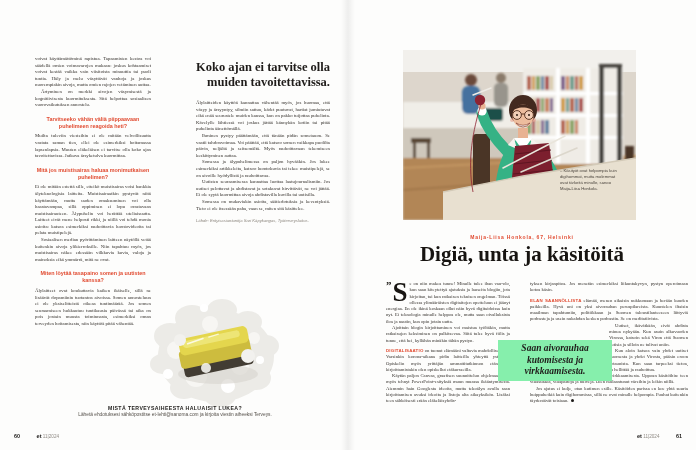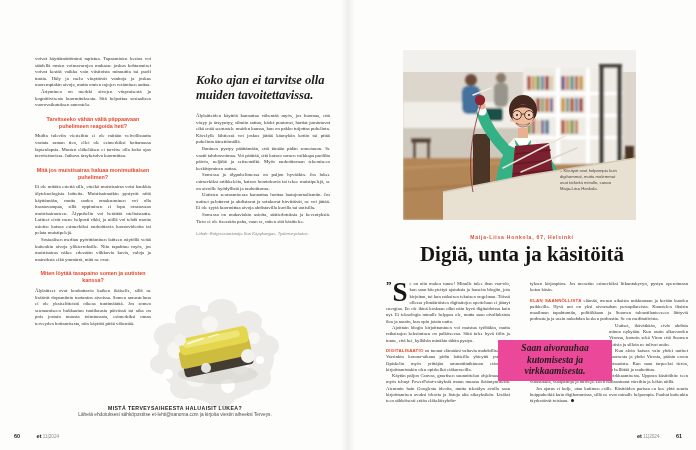--- a/index.html
+++ b/index.html
@@ -9,24 +9,24 @@
   .abs{position:absolute;}
   .gutter{left:341px;top:0;width:14px;height:450px;
           background:linear-gradient(90deg,rgba(0,0,0,0) 0%,rgba(0,0,0,0.06) 50%,rgba(0,0,0,0) 100%);}
   
   .col{ text-align:justify; font-size:4.8px; line-height:6.6px; color:#34302c;}
   .col p{margin:0; text-indent:6px;}
   .col p.ni{text-indent:0;}
   .rp .col{font-size:4.7px; line-height:6.3px;}
   .redhead{font-family:"Liberation Sans",sans-serif; font-weight:bold; color:var(--accent);
            font-size:5.4px; line-height:6.8px; text-align:center; margin:7px 0 4px; text-indent:0;}
-  .pq-left{font-weight:bold; font-style:italic; font-size:12.5px; line-height:14.5px;
-           text-align:left; color:#1f1c1a; margin:17px 0 11px 0; text-indent:0;}
+  .pq-left{font-weight:bold; font-size:12.5px; line-height:14.5px;
+           text-align:right; color:#1f1c1a; margin:4px 0 11px 0; text-indent:0;}
   .pq-right{font-weight:bold; font-style:italic; font-size:9.5px; line-height:11.5px;
-            text-align:center; color:#1f1c1a; background:#ec4899; padding:3px 1px;}
+            text-align:center; color:#1f1c1a; background:#86efac; padding:3px 1px;}
   .lead{font-family:"Liberation Sans",sans-serif; font-weight:bold; color:var(--accent);
         font-size:4.4px; letter-spacing:0.2px;}
   .source{font-family:"Liberation Sans",sans-serif; font-style:italic; font-size:4.2px;
           line-height:5.6px; color:#8b857d; margin-top:6px; text-align:left;}
   .dropcap{float:left; font-weight:bold; font-size:27px; line-height:21px; padding:1px 2px 0 1px; color:#181512;}
   .qmark{float:left; font-weight:bold; font-size:11px; line-height:8px; color:#181512;}
   .qspacer{float:left; width:80px; height:42px; margin:2px 3px 0 -4px;}
   .kicker{font-family:"Liberation Sans",sans-serif; font-weight:bold; color:var(--accent);
           font-size:5px; letter-spacing:0.8px; text-align:center;}
   .title{font-weight:bold; font-size:21px; line-height:23px; text-align:center; color:#171411;}

